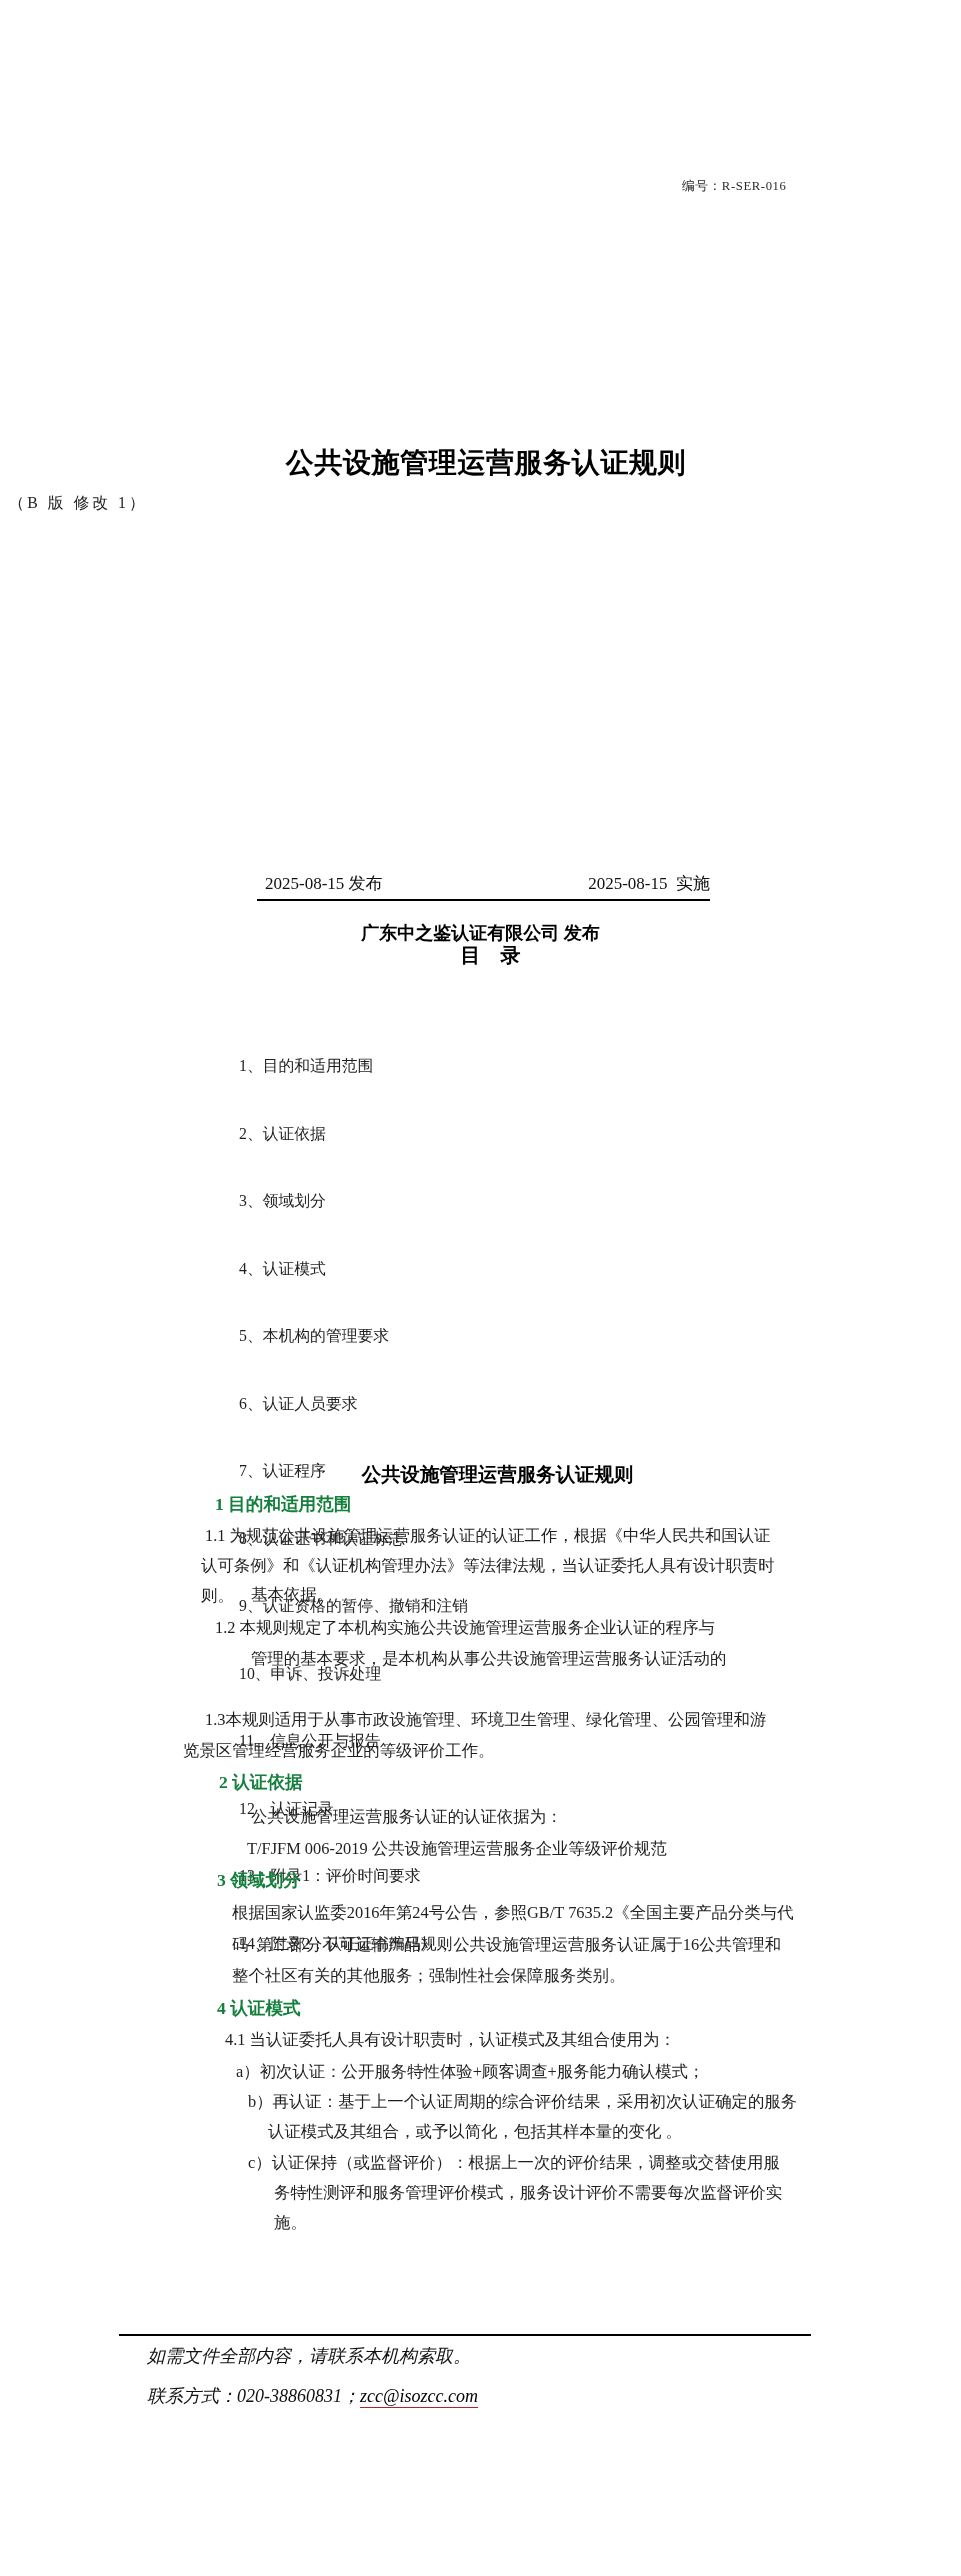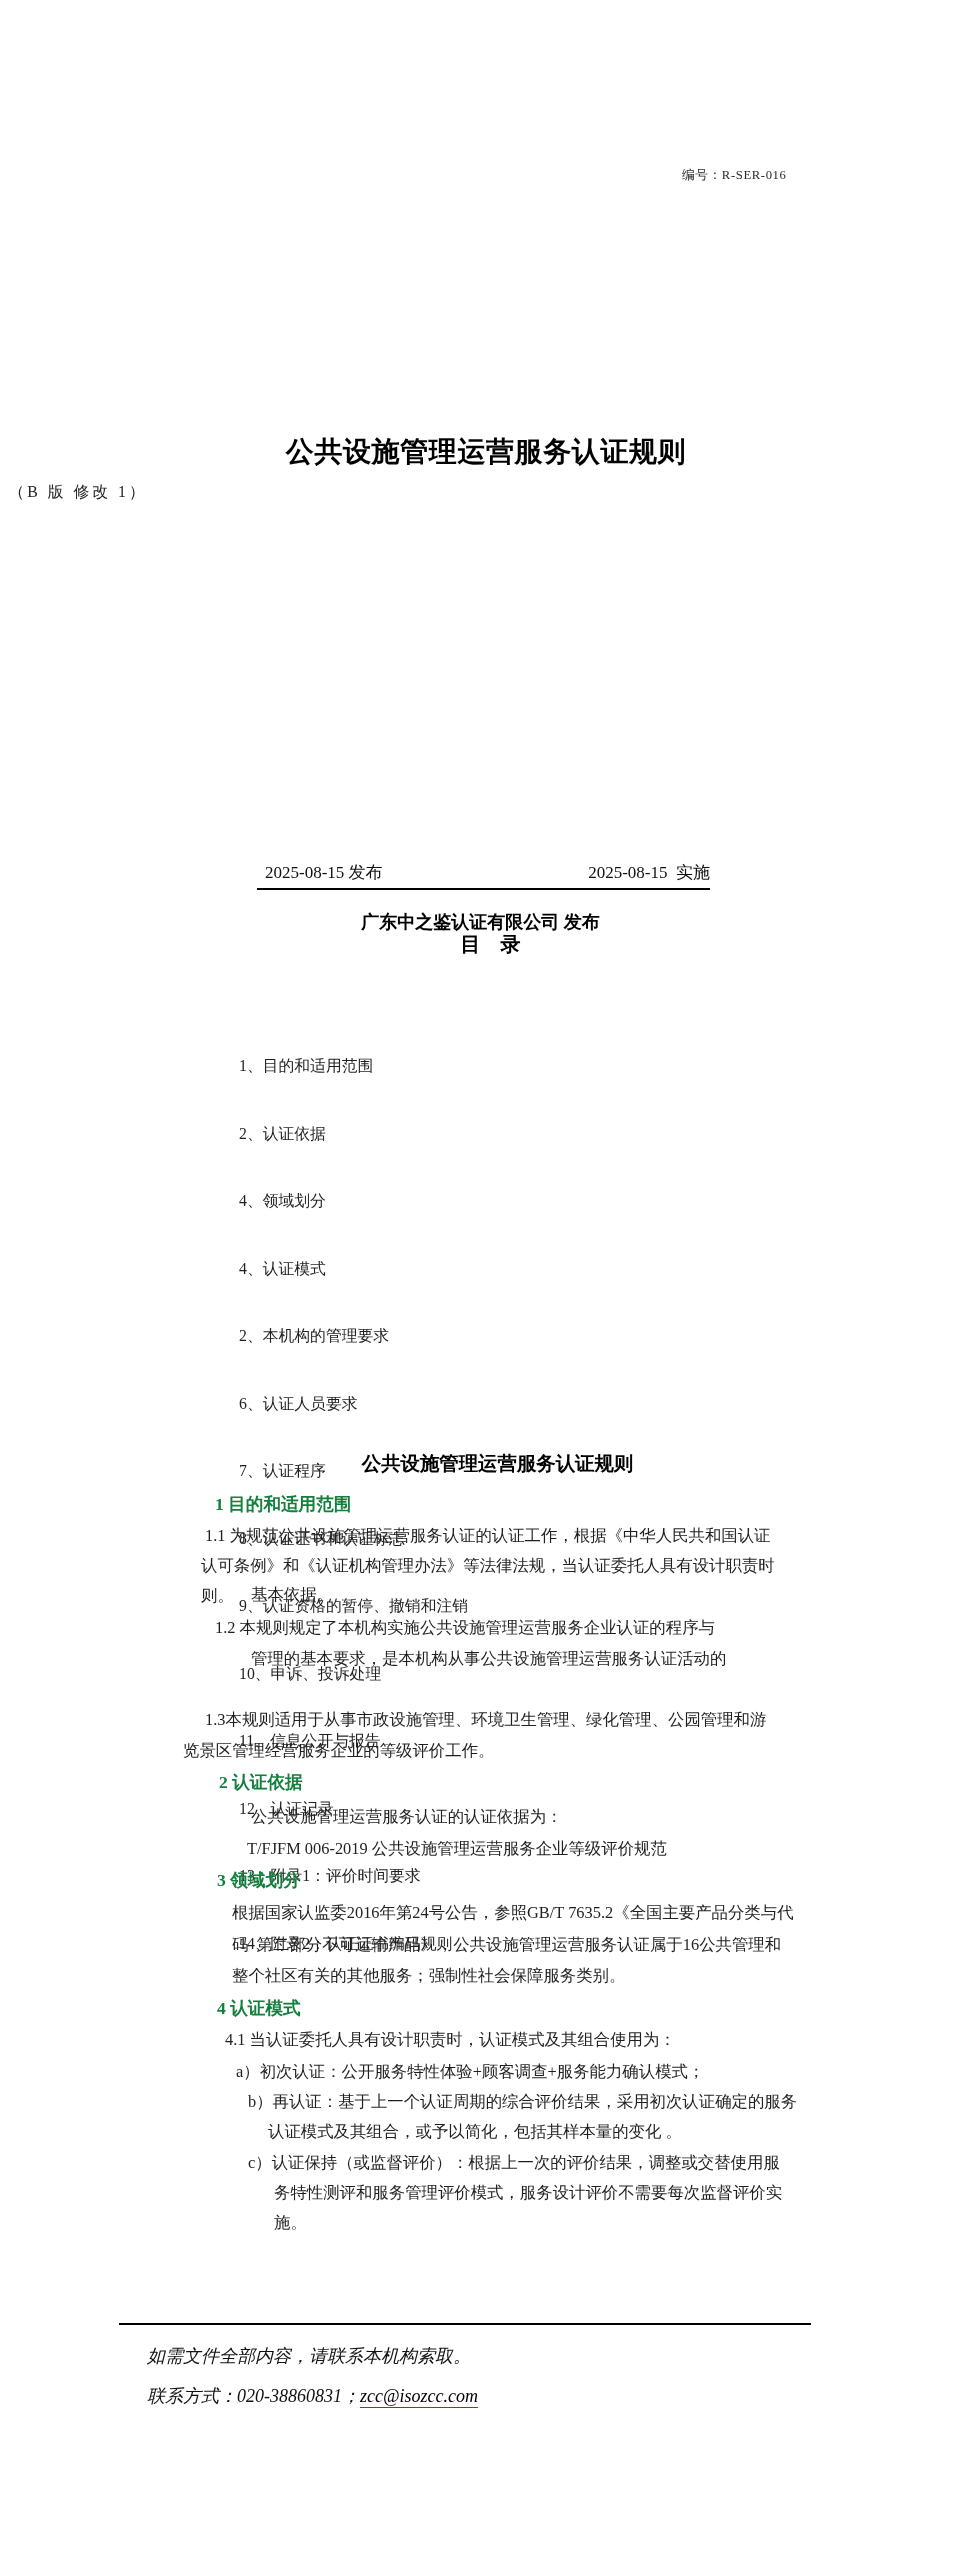--- a/index.html
+++ b/index.html
@@ -5,21 +5,21 @@
   html,body{margin:0;padding:0;background:#ffffff;}
   .page{
     position:relative;
     width:961px;
     height:2576px;
     background:#ffffff;
     font-family:"Liberation Serif","DejaVu Serif",serif;
     color:#1f1f1f;
     overflow:hidden;
   }
-  .abs{position:absolute;white-space:pre;}
+  .abs{position:absolute;white-space:pre;margin-top:11px;}
   
   .doc-number{left:682px;top:167px;font-size:12.7px;letter-spacing:0.6px;color:#2a2a2a;}
   
   .doc-title{
     left:0;right:0;top:434px;text-align:center;padding-left:11px;
     font-size:28px;font-weight:bold;color:#000;letter-spacing:0.6px;line-height:36px;
   }
   .doc-subtitle{
     left:0;right:0;top:482px;padding-left:8.5px;
     font-size:15.8px;letter-spacing:3px;color:#222;line-height:19.4px;
@@ -81,23 +81,23 @@
     <span>2025-08-15  实施</span>
   </div>
   <div class="abs date-rule"></div>
 
   <div class="abs publisher">广东中之鉴认证有限公司 发布</div>
   <div class="abs toc-title">目　录</div>
 
   <ul class="abs toc-list">
     <li>1、目的和适用范围</li>
     <li>2、认证依据</li>
-    <li>4、领域划分</li>
+    <li>3、领域划分</li>
     <li>4、认证模式</li>
-    <li>2、本机构的管理要求</li>
+    <li>5、本机构的管理要求</li>
     <li>6、认证人员要求</li>
     <li>7、认证程序</li>
     <li>8、认证证书和认证标志</li>
     <li>9、认证资格的暂停、撤销和注销</li>
     <li>10、申诉、投诉处理</li>
     <li>11、信息公开与报告</li>
     <li>12、认证记录</li>
     <li>13、附录1：评价时间要求</li>
     <li>14、附录2：认证证书编码规则</li>
   </ul>

